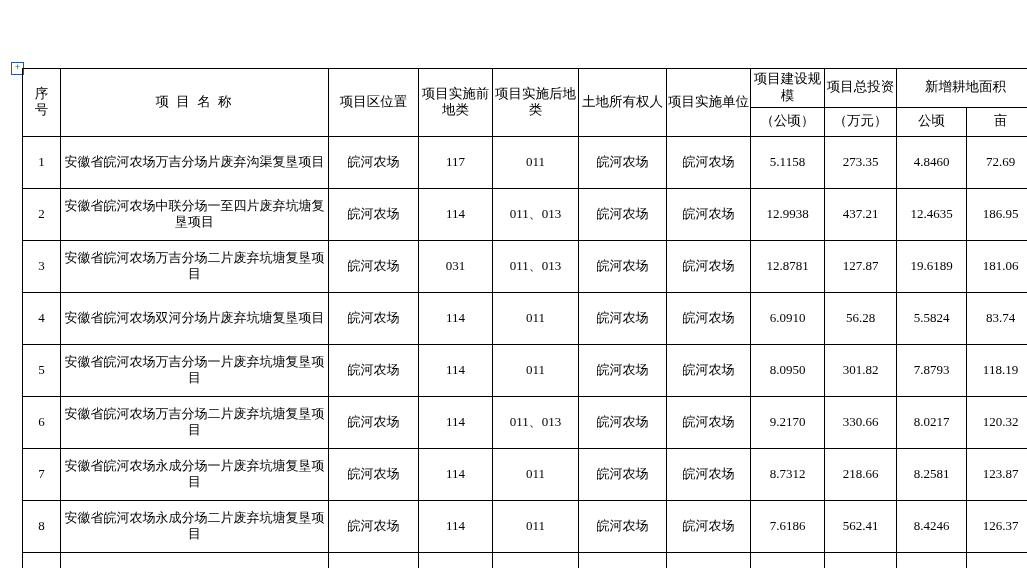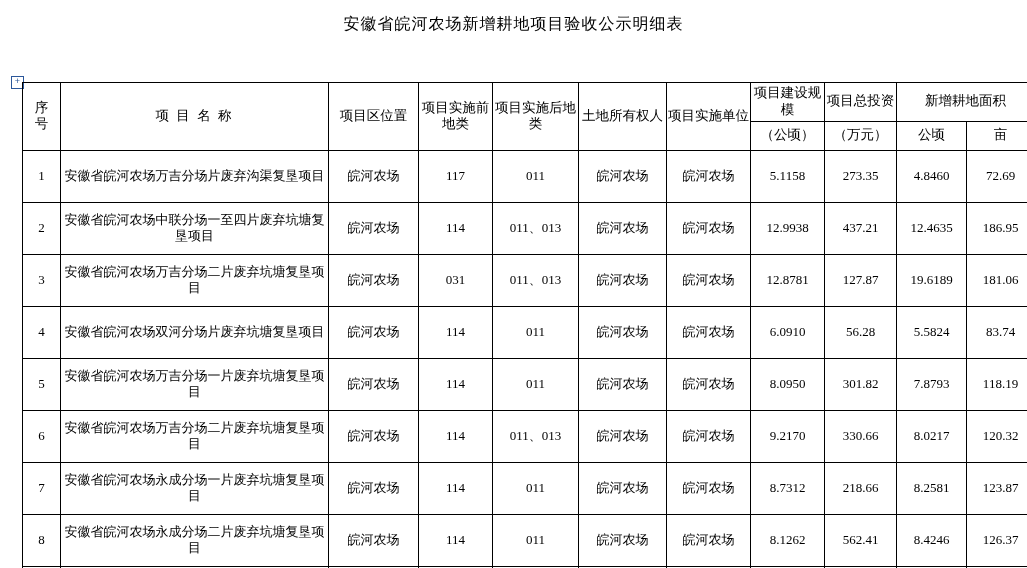--- a/index.html
+++ b/index.html
@@ -97,21 +97,20 @@
   .num-cell {
     font-family: "Liberation Serif", "DejaVu Serif", serif;
     font-size: 13.5px;
   }
 </style>
 </head>
 <body>
 
 <div class="page">
 
-  <h1 class="doc-title">安徽省皖河农场新增耕地项目验收公示明细表</h1>
 
   <div class="anchor-mark">+</div>
 
   <div class="table-wrap">
     <table class="main">
       <colgroup>
         <col class="h-seq">
         <col class="h-name">
         <col class="h-loc">
         <col class="h-pre">
@@ -239,21 +238,21 @@
           <td class="row-cell num-cell">123.87</td>
         </tr>
         <tr>
           <td class="row-cell seq-cell">8</td>
           <td class="row-cell name-cell">安徽省皖河农场永成分场二片废弃坑塘复垦项目</td>
           <td class="row-cell">皖河农场</td>
           <td class="row-cell num-cell">114</td>
           <td class="row-cell num-cell">011</td>
           <td class="row-cell">皖河农场</td>
           <td class="row-cell">皖河农场</td>
-          <td class="row-cell num-cell">8.1262</td>
+          <td class="row-cell num-cell">7.6186</td>
           <td class="row-cell num-cell">562.41</td>
           <td class="row-cell num-cell">8.4246</td>
           <td class="row-cell num-cell">126.37</td>
         </tr>
         <tr>
           <td class="row-cell seq-cell">9</td>
           <td class="row-cell name-cell">安徽省皖河农场废弃坑塘复垦项目</td>
           <td class="row-cell">皖河农场</td>
           <td class="row-cell num-cell">114</td>
           <td class="row-cell num-cell">011</td>

